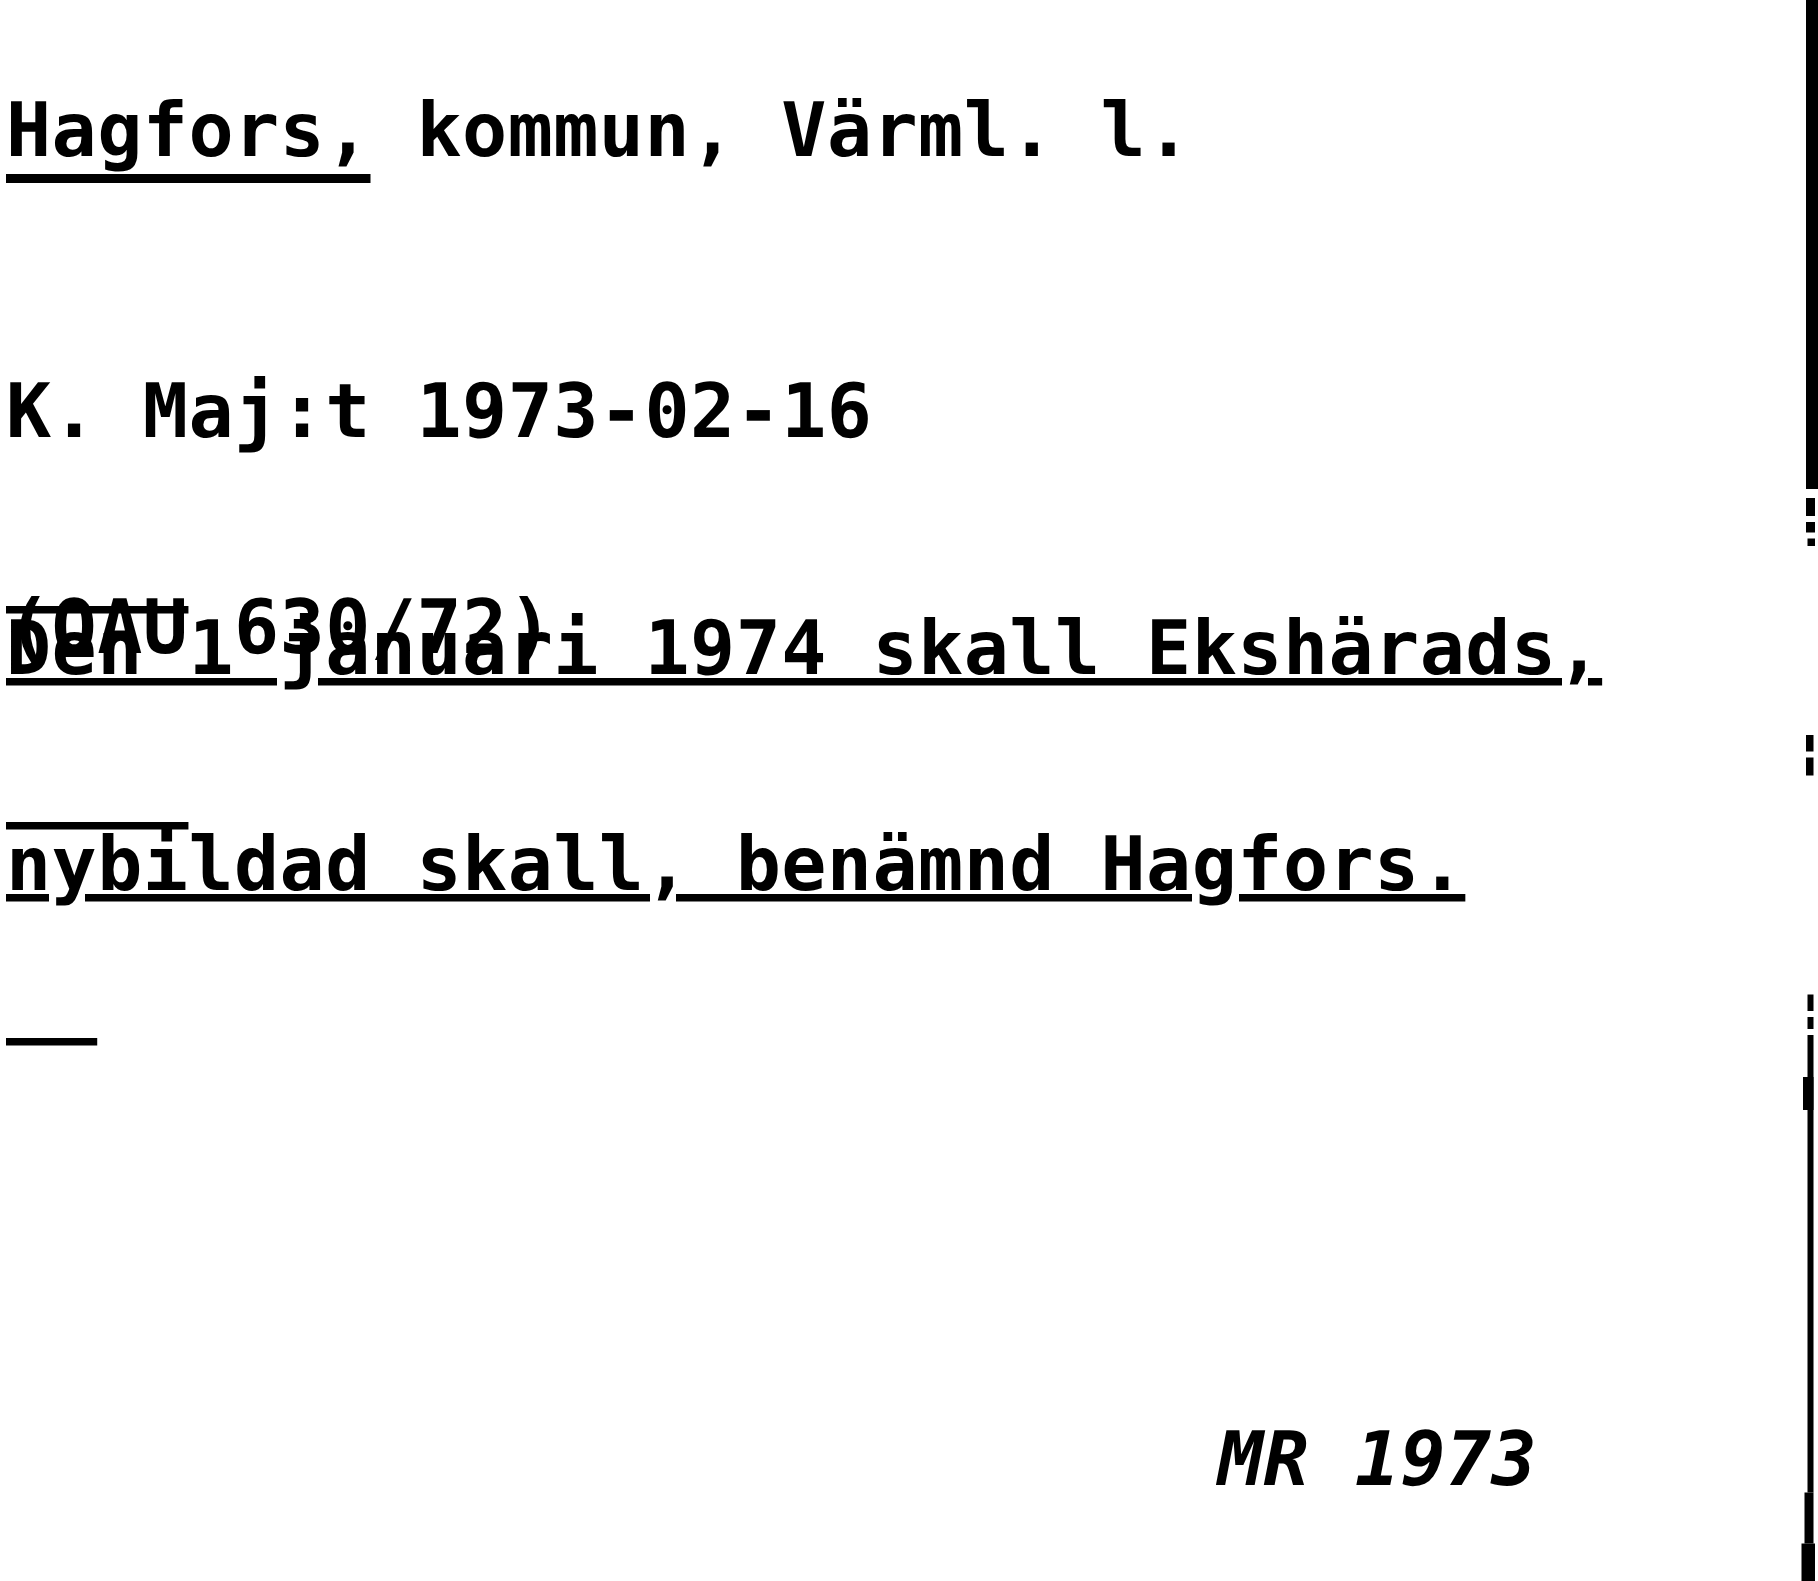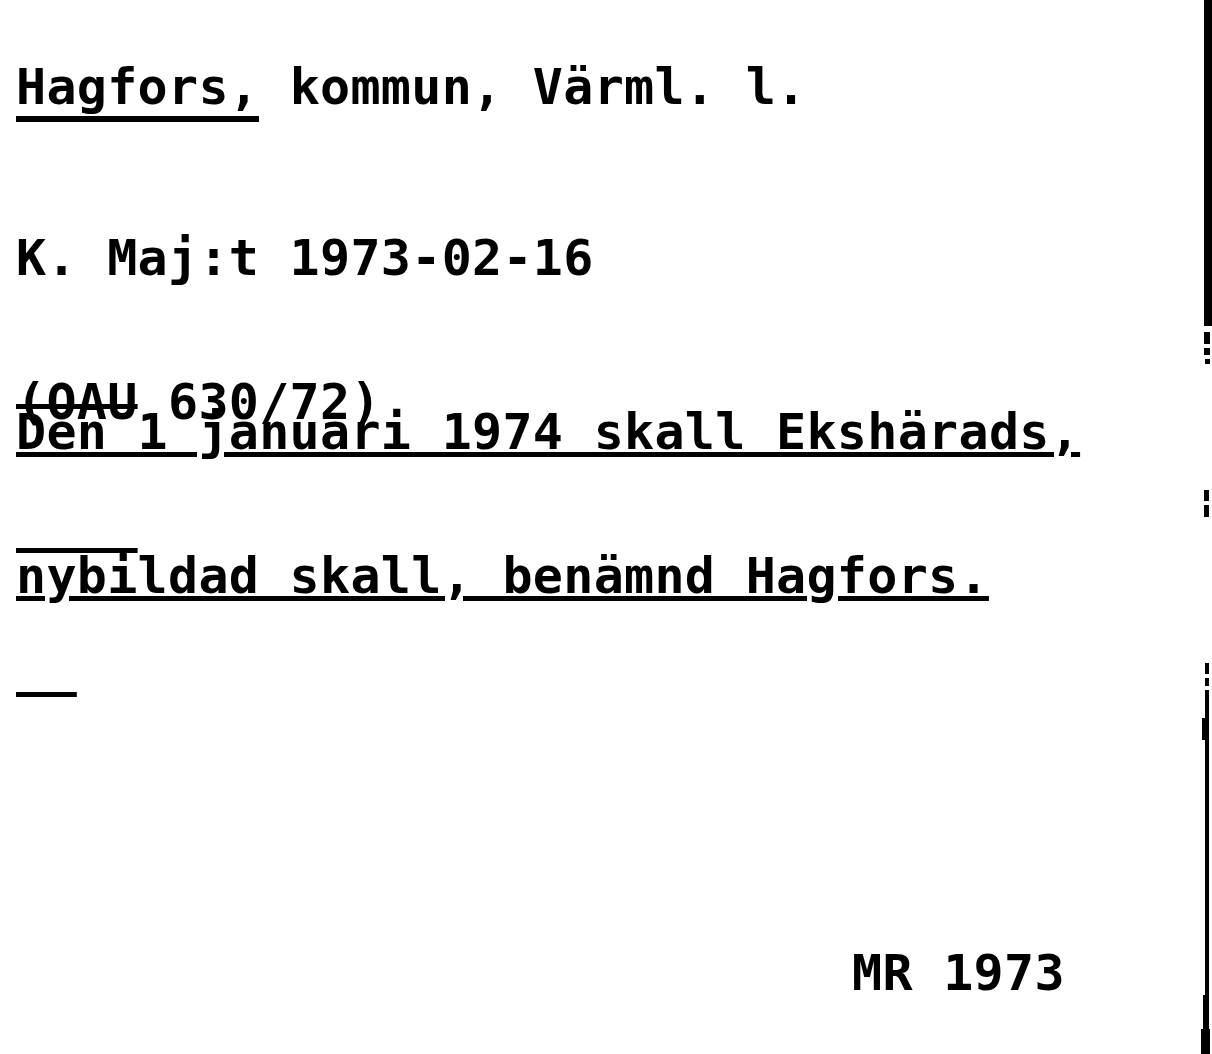--- a/index.html
+++ b/index.html
@@ -16,42 +16,42 @@
     font-family: "DejaVu Sans Mono", "Liberation Mono", monospace;
     font-weight: 700;
     color: #000000;
   }
   .txt {
     position: absolute;
     white-space: pre;
     font-size: 50px;
     line-height: 48px;
     letter-spacing: 0.3px;
-    margin-left: 12px;
   }
   .heading-block {
     left: 4px;
     top: 62px;
     line-height: 50px;
   }
   .underlined {
     border-bottom: 6px solid currentColor;
   }
   .reference-block {
     left: 4px;
-    top: 138px;
+    top: 154px;
   }
   .body-block {
     left: 4px;
     top: 312px;
     text-decoration: underline;
   }
   .signature-block {
-    left: 840px;
+    left: 812px;
     top: 949px;
+    font-style: italic;
   }
   
   .artifact {
     position: absolute;
     background: #000000;
   }
   .a-bar-top      { left: 1204px; top: 0;      width: 8px; height: 326px; }
   .a-dash-1       { left: 1204px; top: 332px;  width: 6px; height: 12px; }
   .a-dash-2       { left: 1204px; top: 348px;  width: 6px; height: 7px;  }
   .a-dash-3       { left: 1205px; top: 359px;  width: 5px; height: 5px;  }

